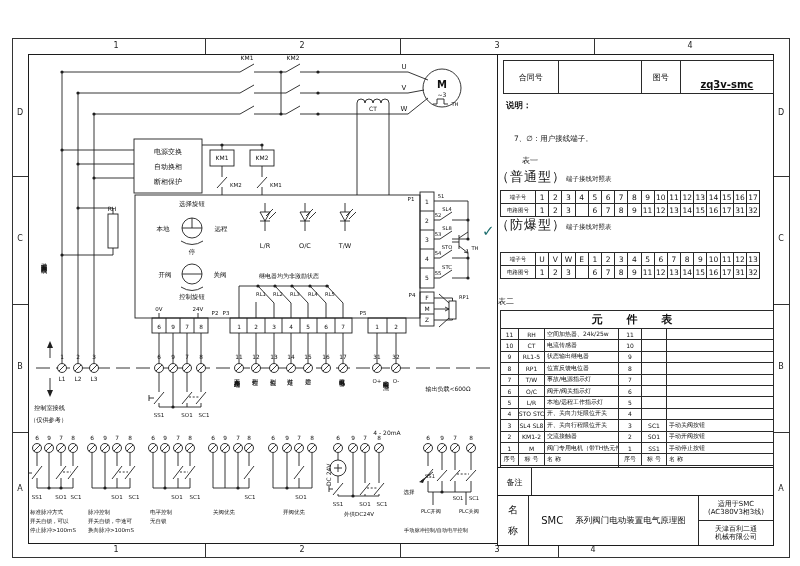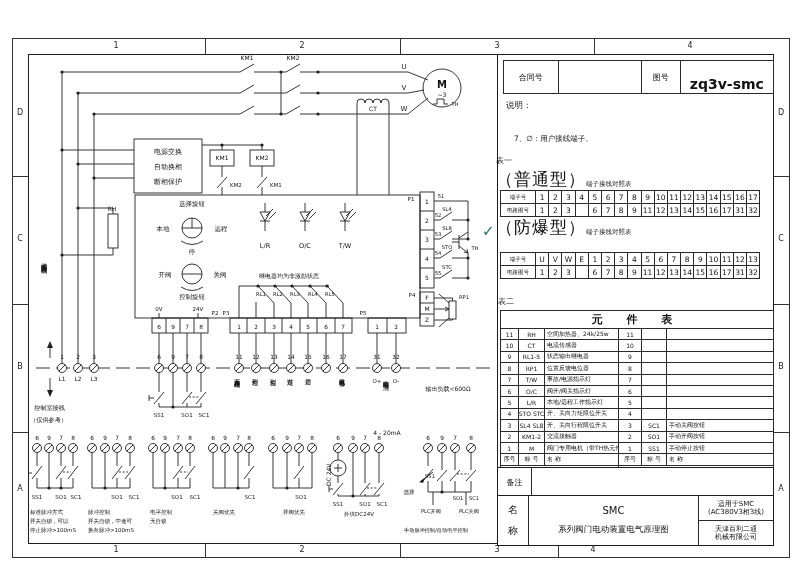--- a/index.html
+++ b/index.html
@@ -10,26 +10,26 @@
   .frame-inner{left:28px;top:54px;width:744px;height:488px;border:1.5px solid #1c1c1c;}
   .vdiv{left:497px;top:54px;height:490px;width:0;border-left:1px solid #1c1c1c;}
   .zn{position:absolute;font-size:8px;color:#222;width:14px;text-align:center;}
   .tick{position:absolute;background:#333;}
   
   .ct{left:503px;top:60px;width:269px;height:32px;display:flex;border:1px solid #2a2a2a;background:#fff;}
   .ct-c{border-left:1px solid #2a2a2a;display:flex;align-items:center;justify-content:center;font-size:8px;}
   .ct-c:first-child{border-left:none;}
   .ct-val{display:flex;flex-direction:column;}
   .ct-val-top{height:13px;border-bottom:1px solid #2a2a2a;}
-  .ct-val-bot{flex:1;display:flex;align-items:center;justify-content:center;font-weight:bold;font-size:14px;}
+  .ct-val-bot{flex:1;display:flex;align-items:center;justify-content:center;font-weight:bold;font-size:10px;text-decoration:underline;}
   
-  .note-t{font-size:8.5px;} .note-l{font-size:7.5px;}
+  .note-t{font-size:8.5px;font-weight:bold;} .note-l{font-size:7.5px;}
   .cap{font-size:8px;}
   .tt-title{display:flex;align-items:flex-end;}
-  .tt-big{font-size:17px;letter-spacing:1px;} .tt-sub{font-size:6.5px;padding-bottom:2px;}
+  .tt-big{font-size:13px;letter-spacing:1px;} .tt-sub{font-size:6.5px;padding-bottom:2px;}
   .chk{font-size:15px;color:#1d6e6e;font-weight:bold;}
   
   .tt{position:absolute;display:grid;grid-template-columns:34px repeat(17,13.2px);border:1px solid #2a2a2a;background:#fff;}
   .tt-cell{border-left:1px solid #2a2a2a;border-top:1px solid #2a2a2a;height:12px;display:flex;align-items:center;justify-content:center;font-size:7.5px;overflow:hidden;}
   .tt-cell:nth-child(-n+18){border-top:none;}
   .tt-cell:nth-child(18n+1){border-left:none;}
   .tt-lab{font-size:5.5px;}
   
   .et{left:500px;top:310px;width:272px;border:1px solid #2a2a2a;background:#fff;position:absolute;}
   .et-head{height:17px;display:flex;align-items:center;justify-content:center;font-size:11px;font-weight:bold;letter-spacing:10px;border-bottom:1px solid #2a2a2a;}
@@ -40,21 +40,21 @@
   .et-name{justify-content:flex-start;padding-left:2px;}
   .et-foot{display:flex;border-top:1px solid #2a2a2a;height:11px;}
   .et-foot div{display:flex;align-items:center;justify-content:center;font-size:6.5px;}
   .et-fl{width:117px;} .et-fr{flex:1;border-left:1px solid #2a2a2a;}
   
   .remark{left:497px;top:467px;width:275px;height:28px;border:1.5px solid #1c1c1c;display:flex;background:#fff;}
   .rm-lab{width:33px;border-right:1px solid #2a2a2a;display:flex;align-items:center;justify-content:center;font-size:8px;}
   .rm-val{flex:1;display:flex;align-items:center;justify-content:center;font-size:9.5px;letter-spacing:2px;}
   .nameblock{left:497px;top:495px;width:275px;height:49px;border:1.5px solid #1c1c1c;display:flex;background:#fff;}
   .nb-lab{width:30px;border-right:1px solid #2a2a2a;display:flex;flex-direction:column;align-items:center;justify-content:space-around;font-size:10px;padding:3px 0;}
-  .nb-center{flex:1;display:flex;flex-direction:column;align-items:center;justify-content:space-evenly;}
+  .nb-center{flex:1;display:flex;align-items:center;justify-content:space-evenly;}
   .nb-l1{font-size:10px;} .nb-l2{font-size:8.5px;text-align:right;}
   .nb-right{width:74px;border-left:1px solid #2a2a2a;display:flex;flex-direction:column;text-align:center;}
   .nb-r1{flex:1;border-bottom:1px solid #2a2a2a;display:flex;flex-direction:column;justify-content:center;font-size:7px;line-height:1.15;}
   .nb-r2{flex:1;display:flex;flex-direction:column;justify-content:center;font-size:7px;line-height:1.15;}
   
   .vtxt{position:absolute;writing-mode:vertical-rl;text-orientation:upright;font-size:6px;line-height:1;letter-spacing:0.5px;}
   .rot{position:absolute;transform:rotate(-90deg);transform-origin:left top;font-size:6px;white-space:nowrap;}
   .htxt{position:absolute;font-size:6.2px;white-space:nowrap;}
   
   svg{position:absolute;left:28px;top:54px;}
@@ -112,21 +112,21 @@
     <div class="ct-c" style="width:38px">图号</div>
     <div class="ct-c ct-val" style="width:93px">
       <div class="ct-val-top"></div>
       <div class="ct-val-bot">zq3v-smc</div>
     </div>
   </div>
 
   <div class="abs note-t" style="left:506px;top:100px">说明：</div>
   <div class="abs note-l" style="left:514px;top:134px">7、∅：用户接线端子。</div>
 
-  <div class="abs cap" style="left:496px;top:155px">表一</div>
+  <div class="abs cap" style="left:522px;top:155px">表一</div>
   <div class="abs tt-title" style="left:496px;top:168px">
     <span class="tt-big">（普通型）</span>
     <span class="tt-sub">端子接线对照表</span>
   </div>
   <div class="tt" style="left:500px;top:190px">
       <div class="tt-cell tt-lab">端子号</div>
       <div class="tt-cell">1</div>
       <div class="tt-cell">2</div>
       <div class="tt-cell">3</div>
       <div class="tt-cell">4</div>

